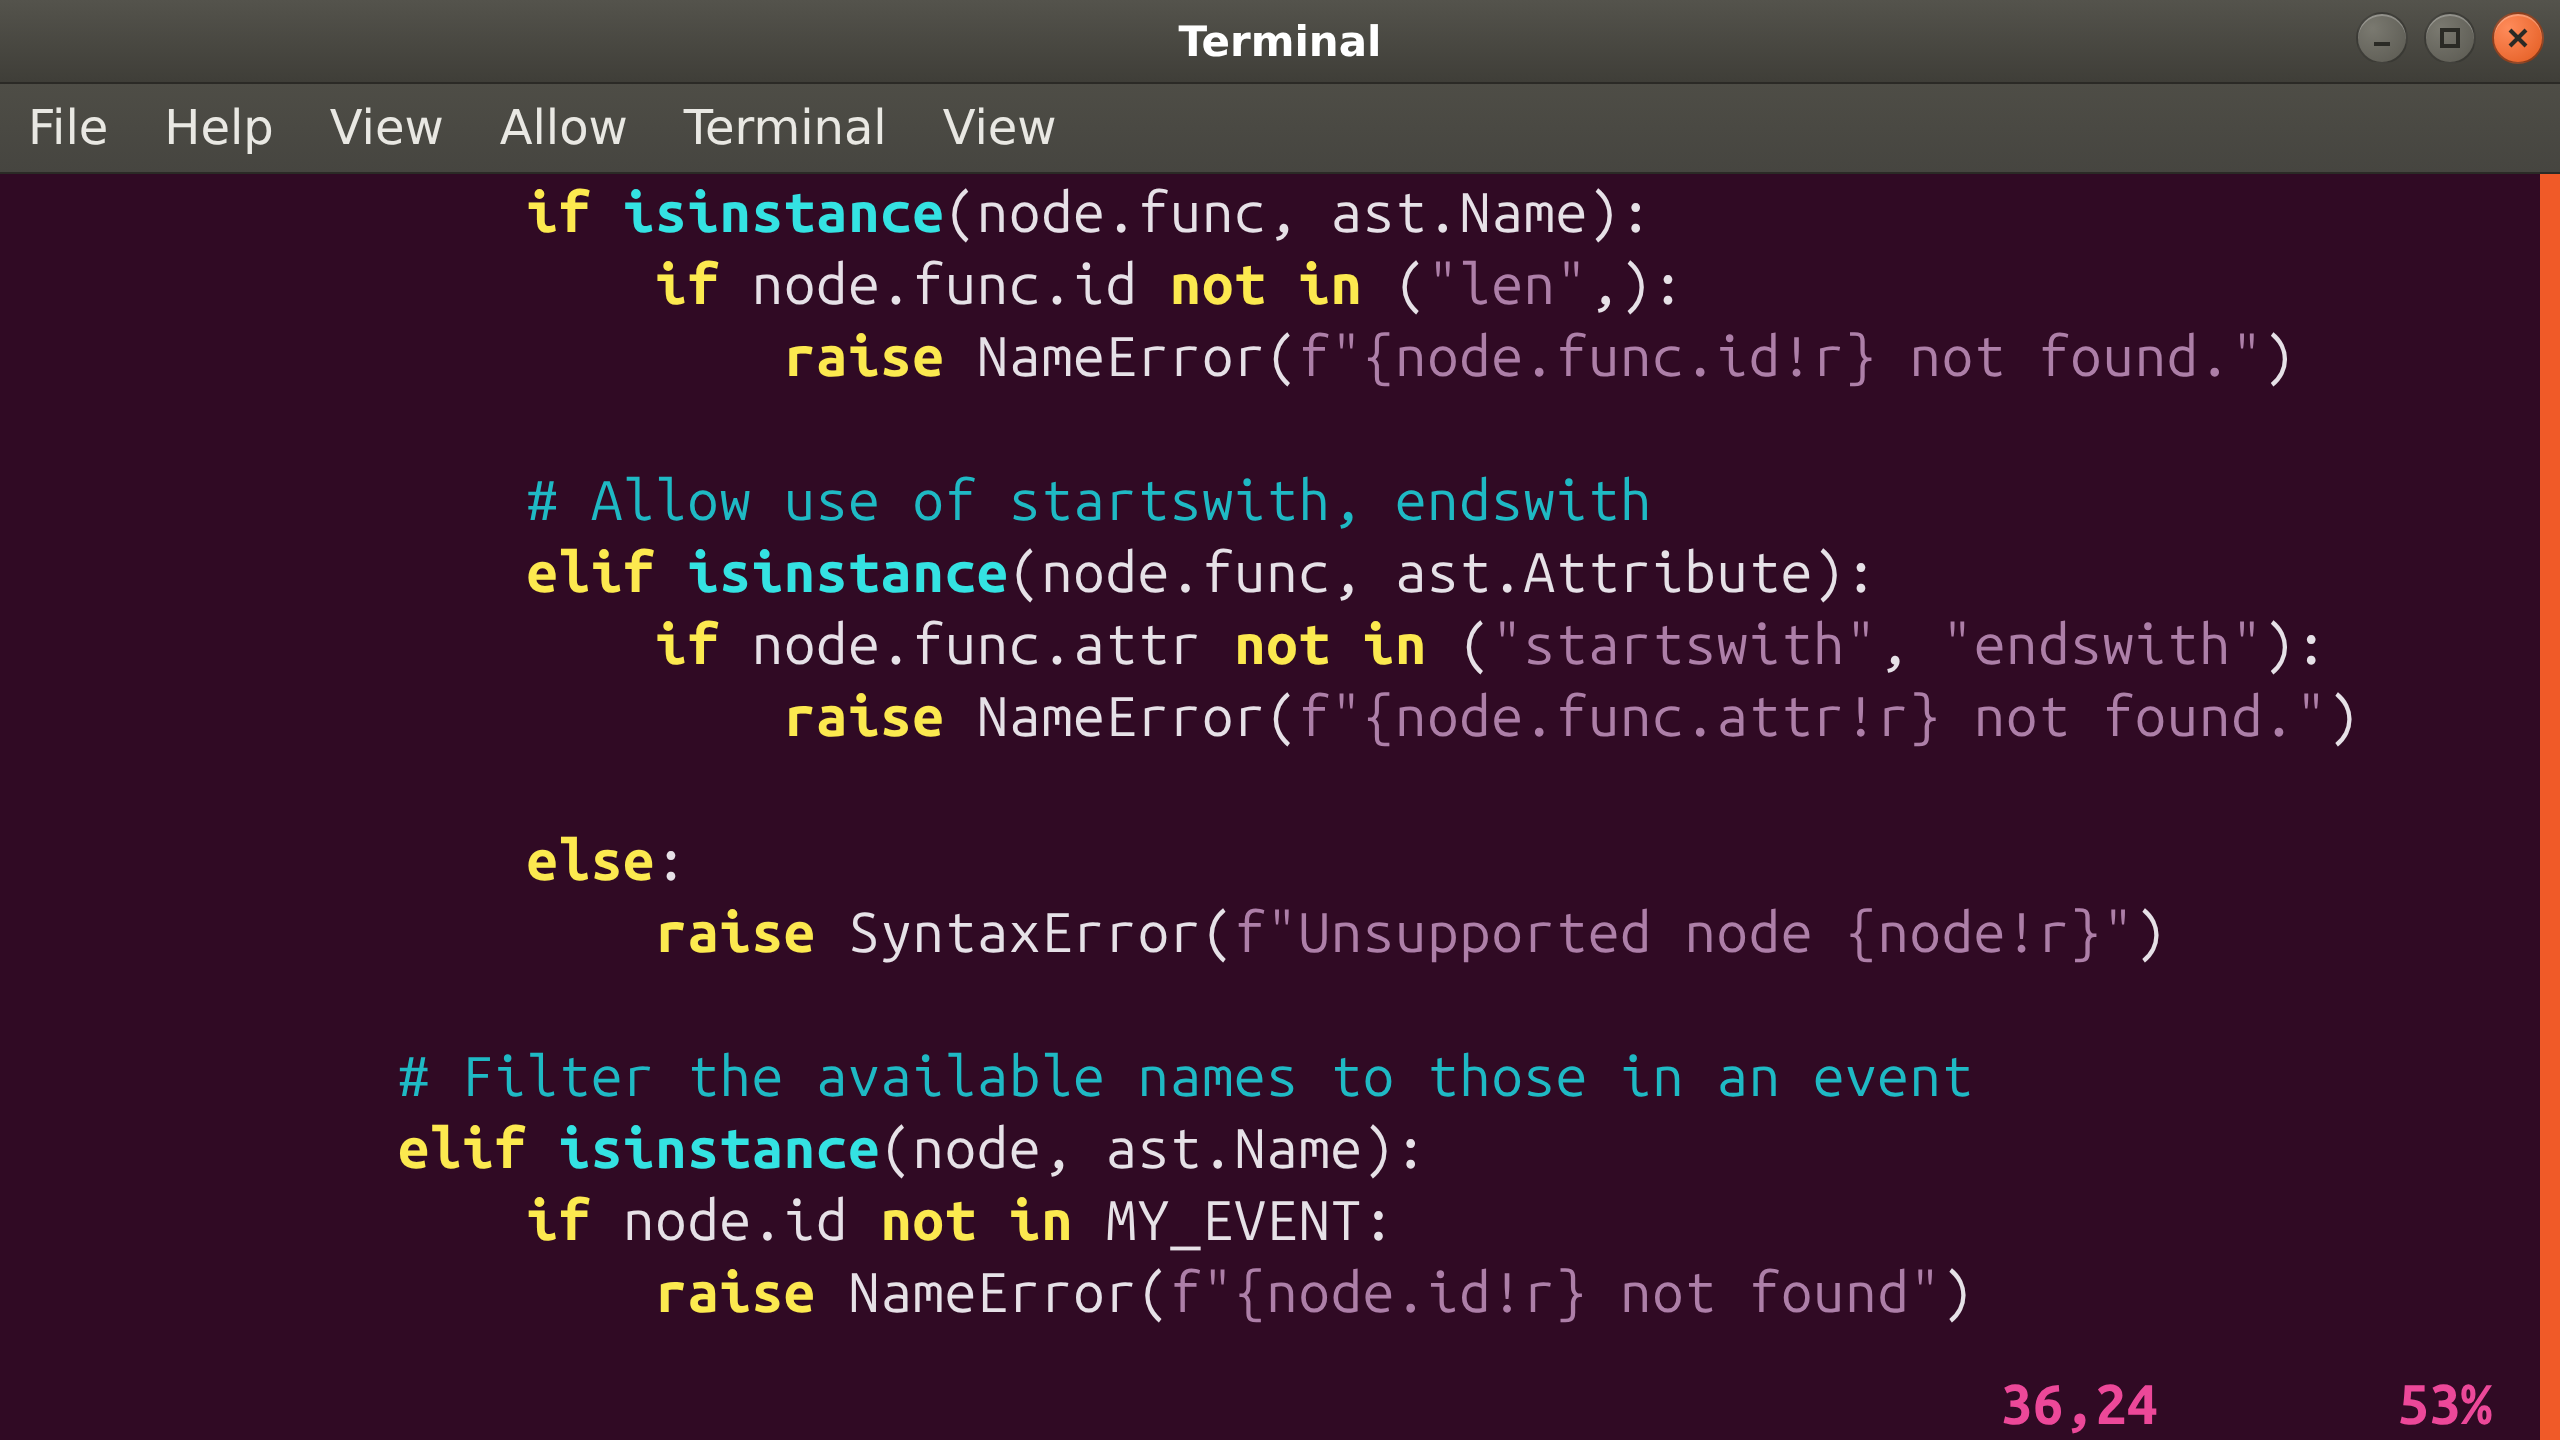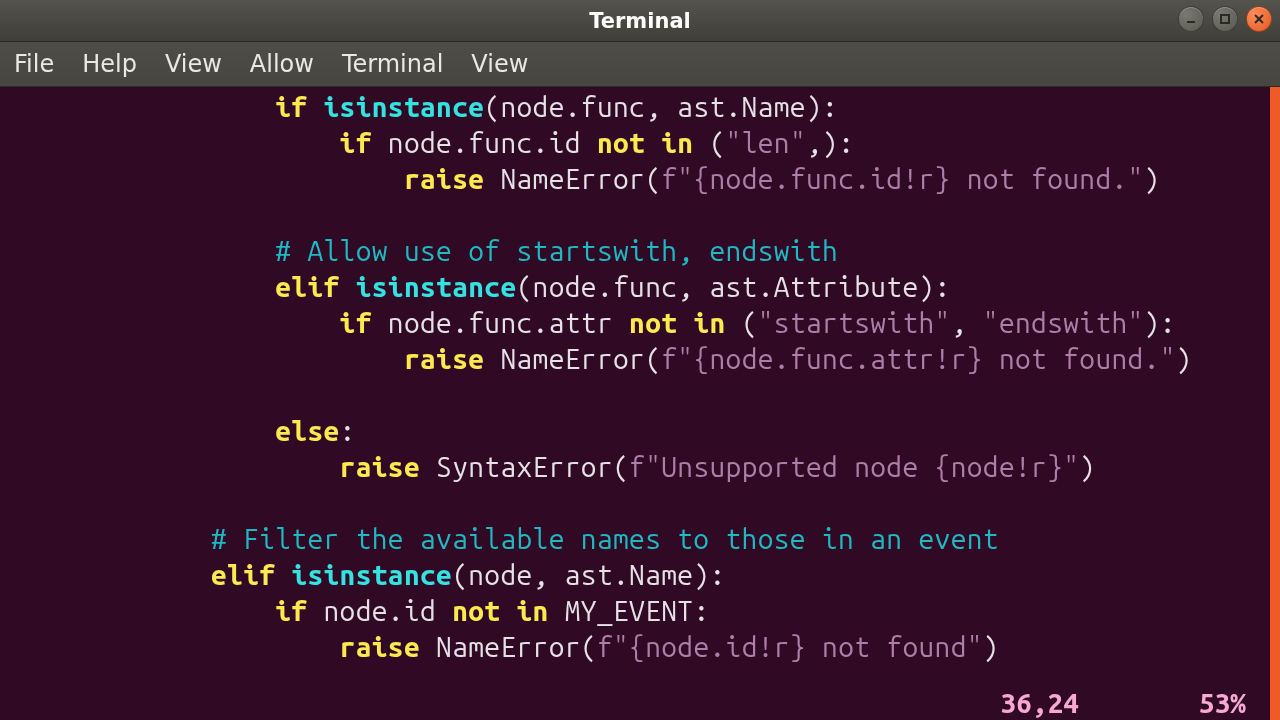--- a/index.html
+++ b/index.html
@@ -43,38 +43,37 @@
   .term-scroll-edge { position: absolute; top: 0; right: 0; width: 10px; height: 100%; background: #f05a28; }
   pre.term {
     position: absolute; inset: 0 10px 0 0;
     font-family: "Ubuntu Mono", "DejaVu Sans Mono", Menlo, monospace;
     font-size: 28px;
     line-height: 36px;
     color: #e6e1e7;
     white-space: pre;
     padding: 2px 0 0 6px;
     letter-spacing: 0.4px;
-    margin-left: 12px;
   }
   
   .kw    { color: #fce94f; font-weight: bold; }  
   .bi    { color: #34e2e2; font-weight: bold; }  
   .ident { color: #e6e1e7; }                      
   .str   { color: #ad7fa8; }                      
   .cmt   { color: #1fb9c4; }                      
   .excn  { color: #e6e1e7; }                      
 
   
   .status {
     position: absolute;
     bottom: 0; left: 0; right: 10px;
     height: 36px;
     font-family: "Ubuntu Mono", monospace;
     font-size: 28px;
-    color: #f9a8d4;
+    color: #ec4899;
     display: flex; justify-content: flex-end; align-items: center;
     gap: 120px;
     padding-right: 24px;
     font-weight: bold;
   }
 </style>
 </head>
 <body>
 
 <div class="titlebar">

